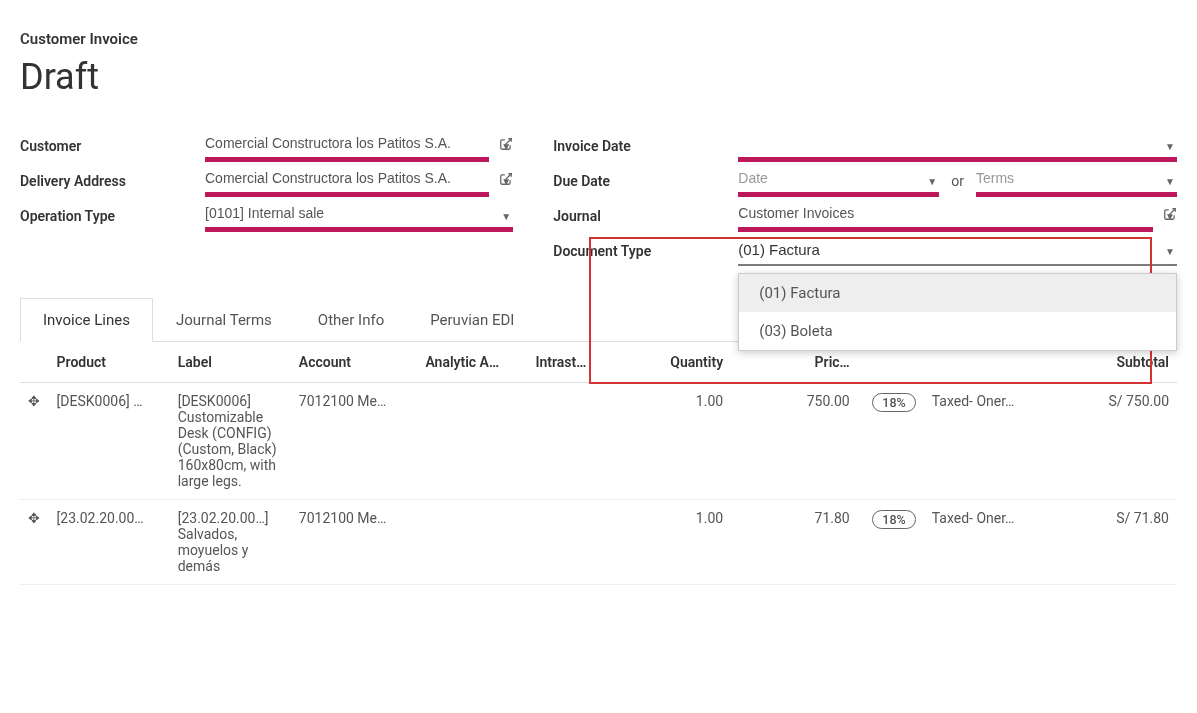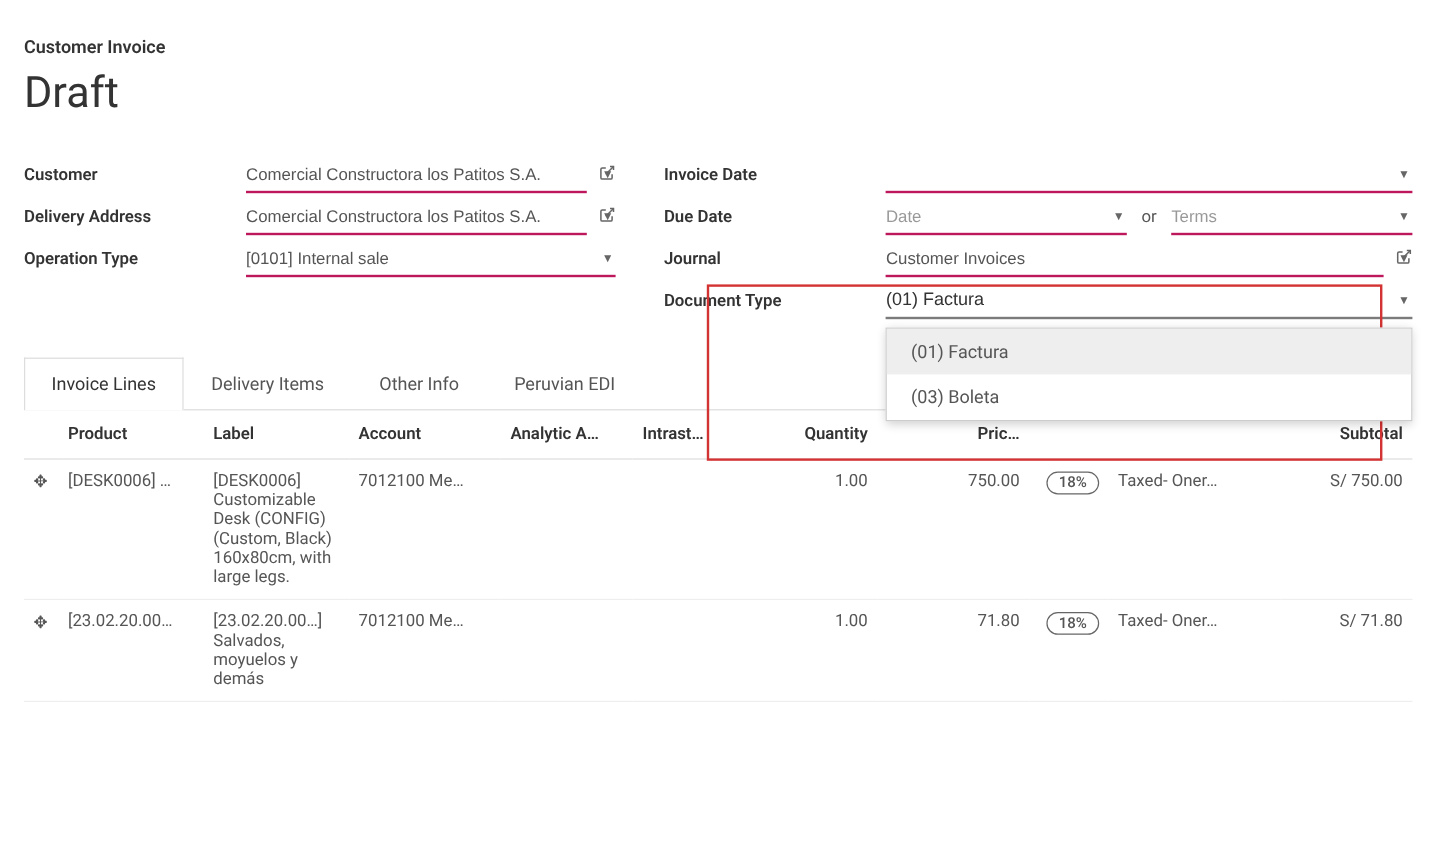--- a/index.html
+++ b/index.html
@@ -4,21 +4,21 @@
   <style>
     * { box-sizing: border-box; margin: 0; padding: 0; }
     body { font-family: -apple-system, BlinkMacSystemFont, "Segoe UI", Roboto, "Helvetica Neue", Arial, sans-serif; font-size: 14px; color: #374151; background: #fff; padding: 30px 20px; }
     .breadcrumb { font-size: 15px; font-weight: 600; color: #333; margin-bottom: 8px; }
     .status-title { font-size: 36px; font-weight: 400; color: #333; margin-bottom: 30px; }
     .form-grid { display: flex; gap: 40px; margin-bottom: 30px; }
     .form-col { flex: 1; }
     .form-row { display: flex; align-items: center; min-height: 35px; margin-bottom: 0; }
     .form-label { width: 185px; font-weight: 600; font-size: 14px; color: #333; flex-shrink: 0; }
     .form-value { flex: 1; display: flex; align-items: center; position: relative; }
-    .field-input { flex: 1; border: none; border-bottom: 2px solid #be185d; padding: 6px 20px 6px 0; font-size: 14px; color: #555; background: transparent; outline: none; }
+    .field-input { flex: 1; border: none; border-bottom: 5px solid #be185d; padding: 6px 20px 6px 0; font-size: 14px; color: #555; background: transparent; outline: none; }
     .field-input::placeholder { color: #999; }
     .caret { position: absolute; right: 2px; top: 50%; transform: translateY(-50%); pointer-events: none; color: #666; font-size: 10px; }
     .ext-link-icon { margin-left: 10px; color: #666; cursor: pointer; flex-shrink: 0; }
     .due-date-row { display: flex; align-items: center; gap: 12px; flex: 1; }
     .due-date-row .date-wrap { position: relative; flex: 0 0 120px; }
     .due-date-row .terms-wrap { position: relative; flex: 1; }
     .or-text { color: #555; font-size: 14px; }
     .highlight-box { position: absolute; border: 2px solid #d43333; pointer-events: none; }
     .doc-type-area { position: relative; }
     .dropdown-panel { position: absolute; left: 0; right: 0; top: 38px; background: #fff; box-shadow: 0 2px 8px rgba(0,0,0,0.2); border: 1px solid #ccc; z-index: 10; }
@@ -129,21 +129,21 @@
           <div class="option hl">(01) Factura</div>
           <div class="option">(03) Boleta</div>
         </div>
       </div>
     </div>
   </div>
 </div>
 
 <div class="tabs">
   <div class="tab active">Invoice Lines</div>
-  <div class="tab">Delivery Items</div>
+  <div class="tab">Journal Terms</div>
   <div class="tab">Other Info</div>
   <div class="tab">Peruvian EDI</div>
 </div>
 
 <table class="lines">
   <colgroup>
     <col style="width:26px">
       <col style="width:110px">
       <col style="width:110px">
       <col style="width:115px">

